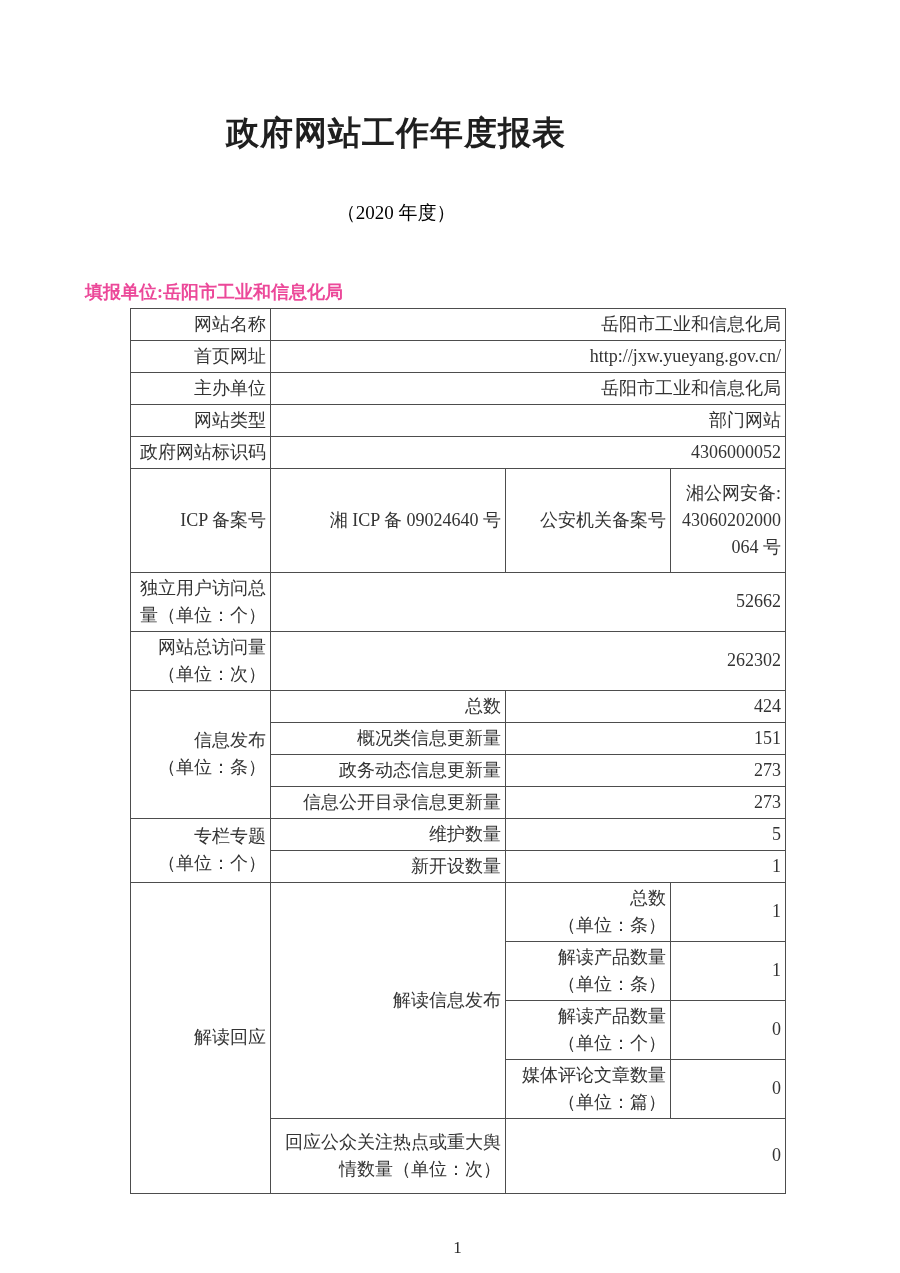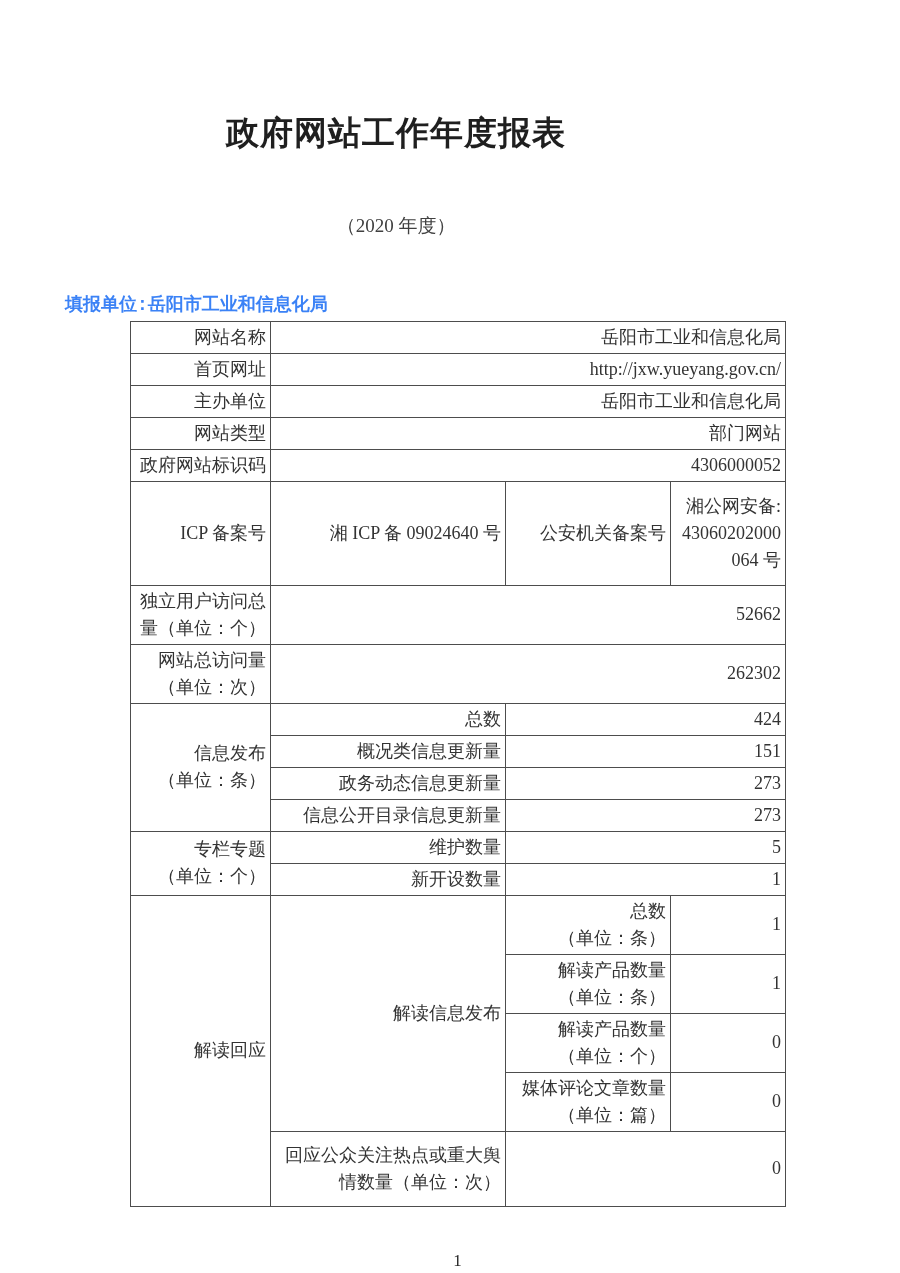--- a/index.html
+++ b/index.html
@@ -18,33 +18,33 @@
     padding-top: 112px;
     text-align: center;
     font-family: "Liberation Sans", sans-serif;
     font-weight: 700;
     font-size: 33px;
     line-height: 1.3;
     color: #1f1f1f;
     letter-spacing: 1px;
   }
   .subtitle {
-    margin-top: 59px;
+    margin-top: 46px;
     text-align: center;
     font-size: 19px;
     line-height: 1.3;
-    color: #404040;
+    color: #000000;
   }
   .unit-line {
-    margin: 54px 0 0 65px;
-    font-family: Liberation Mono, monospace;
+    margin: 54px 0 0 85px;
+    font-family: Liberation Serif, serif;
     font-weight: 700;
     font-size: 18px;
     line-height: 24px;
-    color: #3b82f6;
+    color: #ec4899;
   }
   table.report {
     margin: 4px 0 0 130px;
     width: 655px;
     border-collapse: collapse;
     table-layout: fixed;
   }
   table.report td {
     border: 1px solid #4d4d4d;
     text-align: right;

